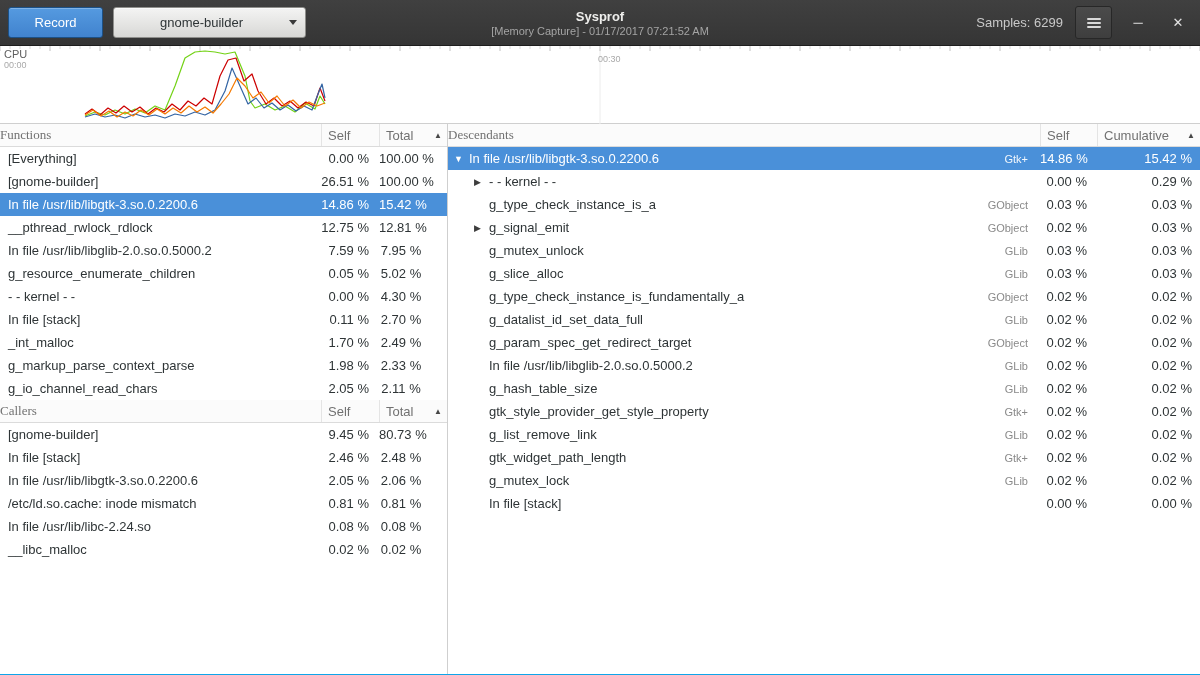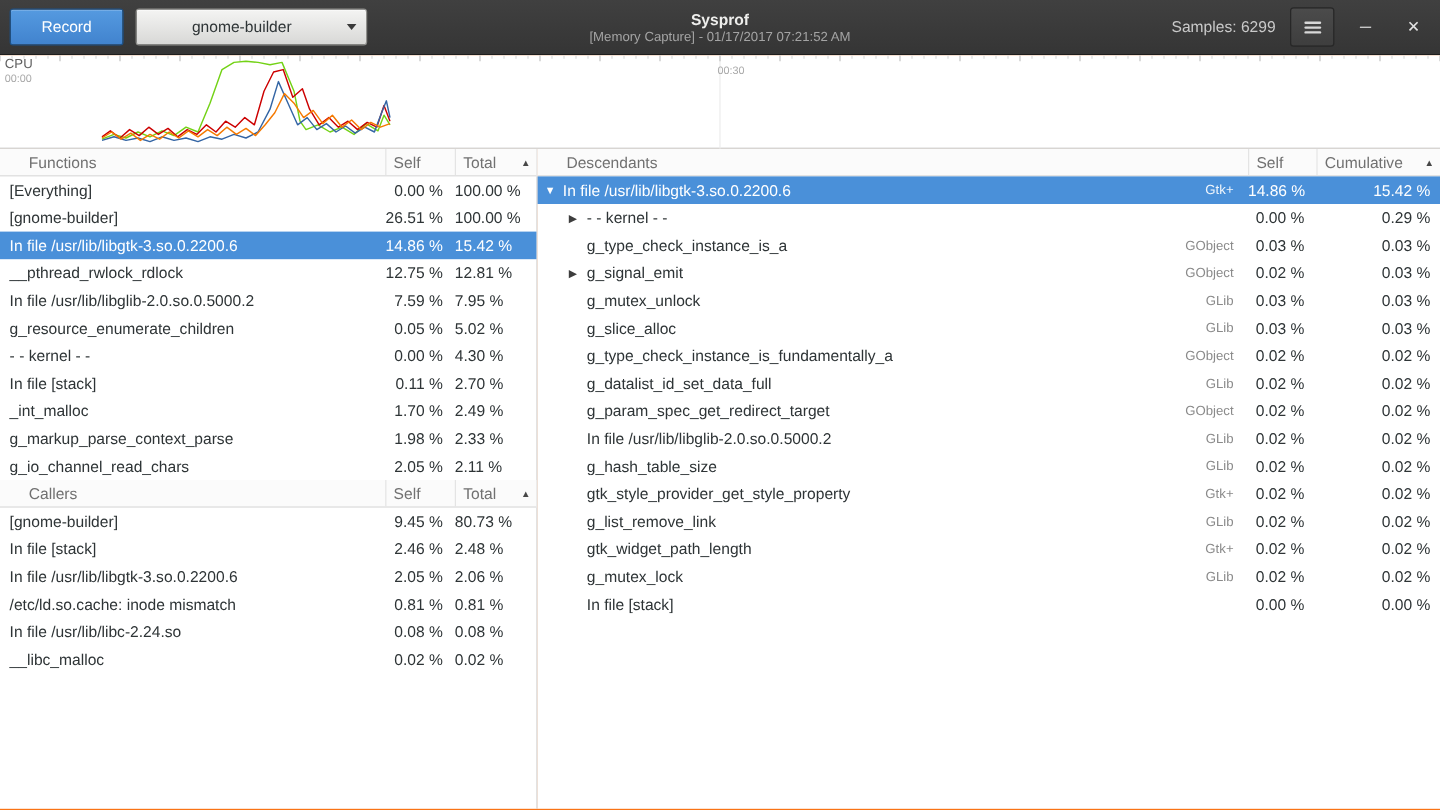--- a/index.html
+++ b/index.html
@@ -1,18 +1,18 @@
 <!DOCTYPE html>
 <html><head>
 <meta charset="utf-8">
 <style>
   * { box-sizing: border-box; }
   html,body { margin:0; padding:0; background:#555; }
   body { font-family:"Liberation Sans", sans-serif; font-size:13px; color:#2e3436; }
-  .window { width:1200px; height:675px; background:#f97316; position:relative; overflow:hidden; margin:0 auto; }
+  .window { width:1200px; height:675px; background:#0ea5e9; position:relative; overflow:hidden; margin:0 auto; }
 
   
   .headerbar { height:46px; background:linear-gradient(#404040,#353535); border-bottom:1px solid #1e1e1e;
     display:flex; align-items:center; padding:0 8px; position:relative; }
   .btn-record { height:31px; width:95px; border:1px solid #1c5187; border-radius:3px;
     background:linear-gradient(#559ae0,#4183ce); color:#fff; display:flex; align-items:center; justify-content:center;
     box-shadow:inset 0 1px rgba(255,255,255,.25); cursor:pointer; }
   .btn-process { height:31px; width:193px; margin-left:10px; border:1px solid #8f8f8c; border-radius:3px;
     background:linear-gradient(#f4f4f3,#d8d8d6); color:#2e3436; display:flex; align-items:center;
     padding:0 8px; cursor:pointer; box-shadow:inset 0 1px rgba(255,255,255,.6); }
@@ -39,32 +39,32 @@
   .g-t0  { position:absolute; left:4px; top:14px; font-size:9px; color:#a9a9a9; }
   .g-t30 { position:absolute; left:598px; top:8px; font-size:9px; color:#a9a9a9; }
 
   
   .content { display:flex; height:550px; }
   .left-panel { width:448px; min-width:448px; border-right:1px solid #cfcfcf; display:flex; flex-direction:column; background:#fff; }
   .right-panel { flex:1; min-width:0; display:flex; flex-direction:column; background:#fff; }
 
   .thead { display:flex; height:23px; border-bottom:1px solid #dbdbdb; background:#fbfbfb; color:#717171; align-items:stretch; flex:none; }
   .hc { display:flex; align-items:center; height:100%; }
-  .hc.hname { flex:1; padding-left:24px; min-width:0; }
+  .hc.hname { flex:1; padding-left:0; min-width:0;font-family:Liberation Serif, serif; }
   .hc.hself { width:58px; border-left:1px solid #e4e4e4; padding-left:6px; }
   .hc.htotal { width:68px; border-left:1px solid #e4e4e4; padding-left:6px; }
   .hc.hself2 { width:57px; border-left:1px solid #e4e4e4; padding-left:6px; }
   .hc.hcum { width:103px; border-left:1px solid #e4e4e4; padding-left:6px; }
   .sort-arrow { margin-left:auto; margin-right:5px; font-size:8px; color:#474747; }
 
   .trow { display:flex; height:23px; align-items:center; flex:none; cursor:default; }
   .cell { white-space:nowrap; overflow:hidden; }
   .cell.cname { flex:1; padding-left:8px; text-overflow:ellipsis; min-width:0; }
   .cell.cself { width:58px; text-align:right; padding-right:10px; flex:none; }
-  .cell.ctotal { width:68px; text-align:left; padding-right:24px; flex:none; }
+  .cell.ctotal { width:68px; text-align:center; padding-right:24px; flex:none; }
   .trow.selected, .drow.selected { background:#4a90d9; color:#ffffff; }
 
   .drow { display:flex; height:23px; align-items:center; flex:none; padding-left:6px; cursor:default; }
   .drow.depth1 { padding-left:26px; }
   .expander { width:15px; flex:none; font-size:9px; color:#3d3d3d; text-align:left; }
   .drow.selected .expander { color:#fff; }
   .dname { flex:1; white-space:nowrap; overflow:hidden; text-overflow:ellipsis; min-width:0; }
   .dcat { width:72px; flex:none; text-align:right; color:#8a8a8a; font-size:11px; padding-right:12px; white-space:nowrap; }
   .drow.selected .dcat { color:rgba(255,255,255,.92); }
   .dself { width:57px; flex:none; text-align:right; padding-right:10px; white-space:nowrap; }

